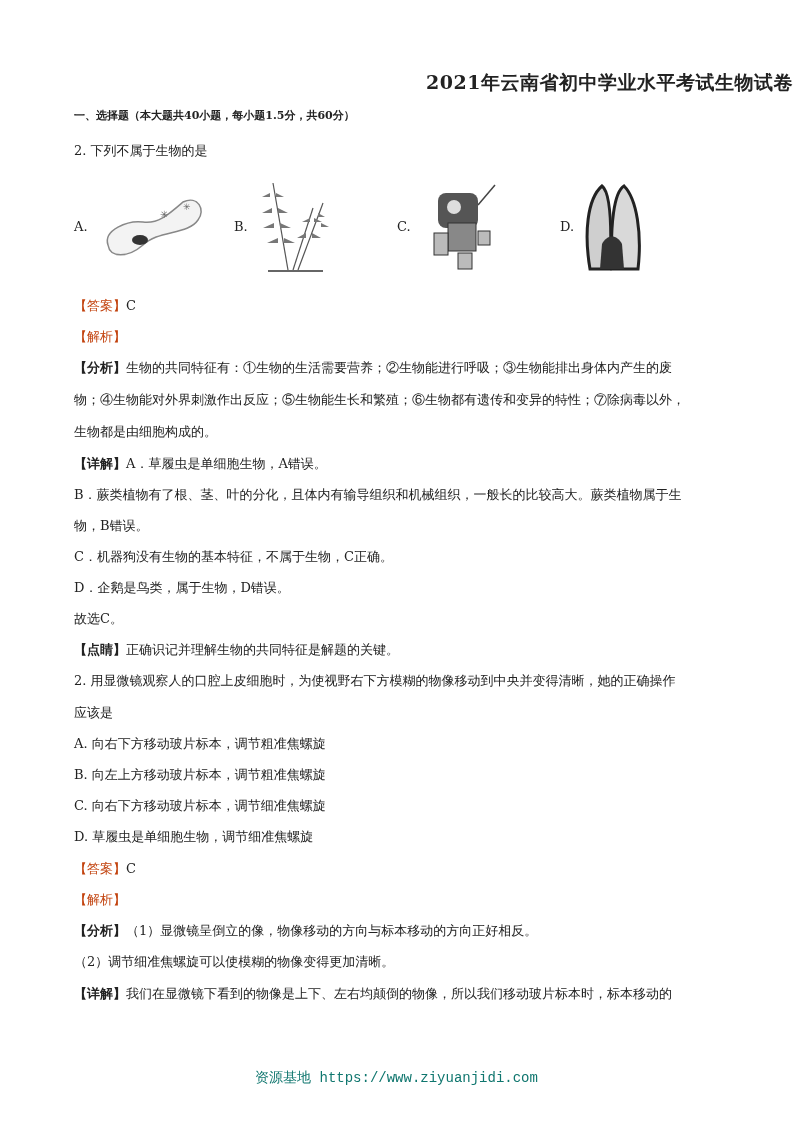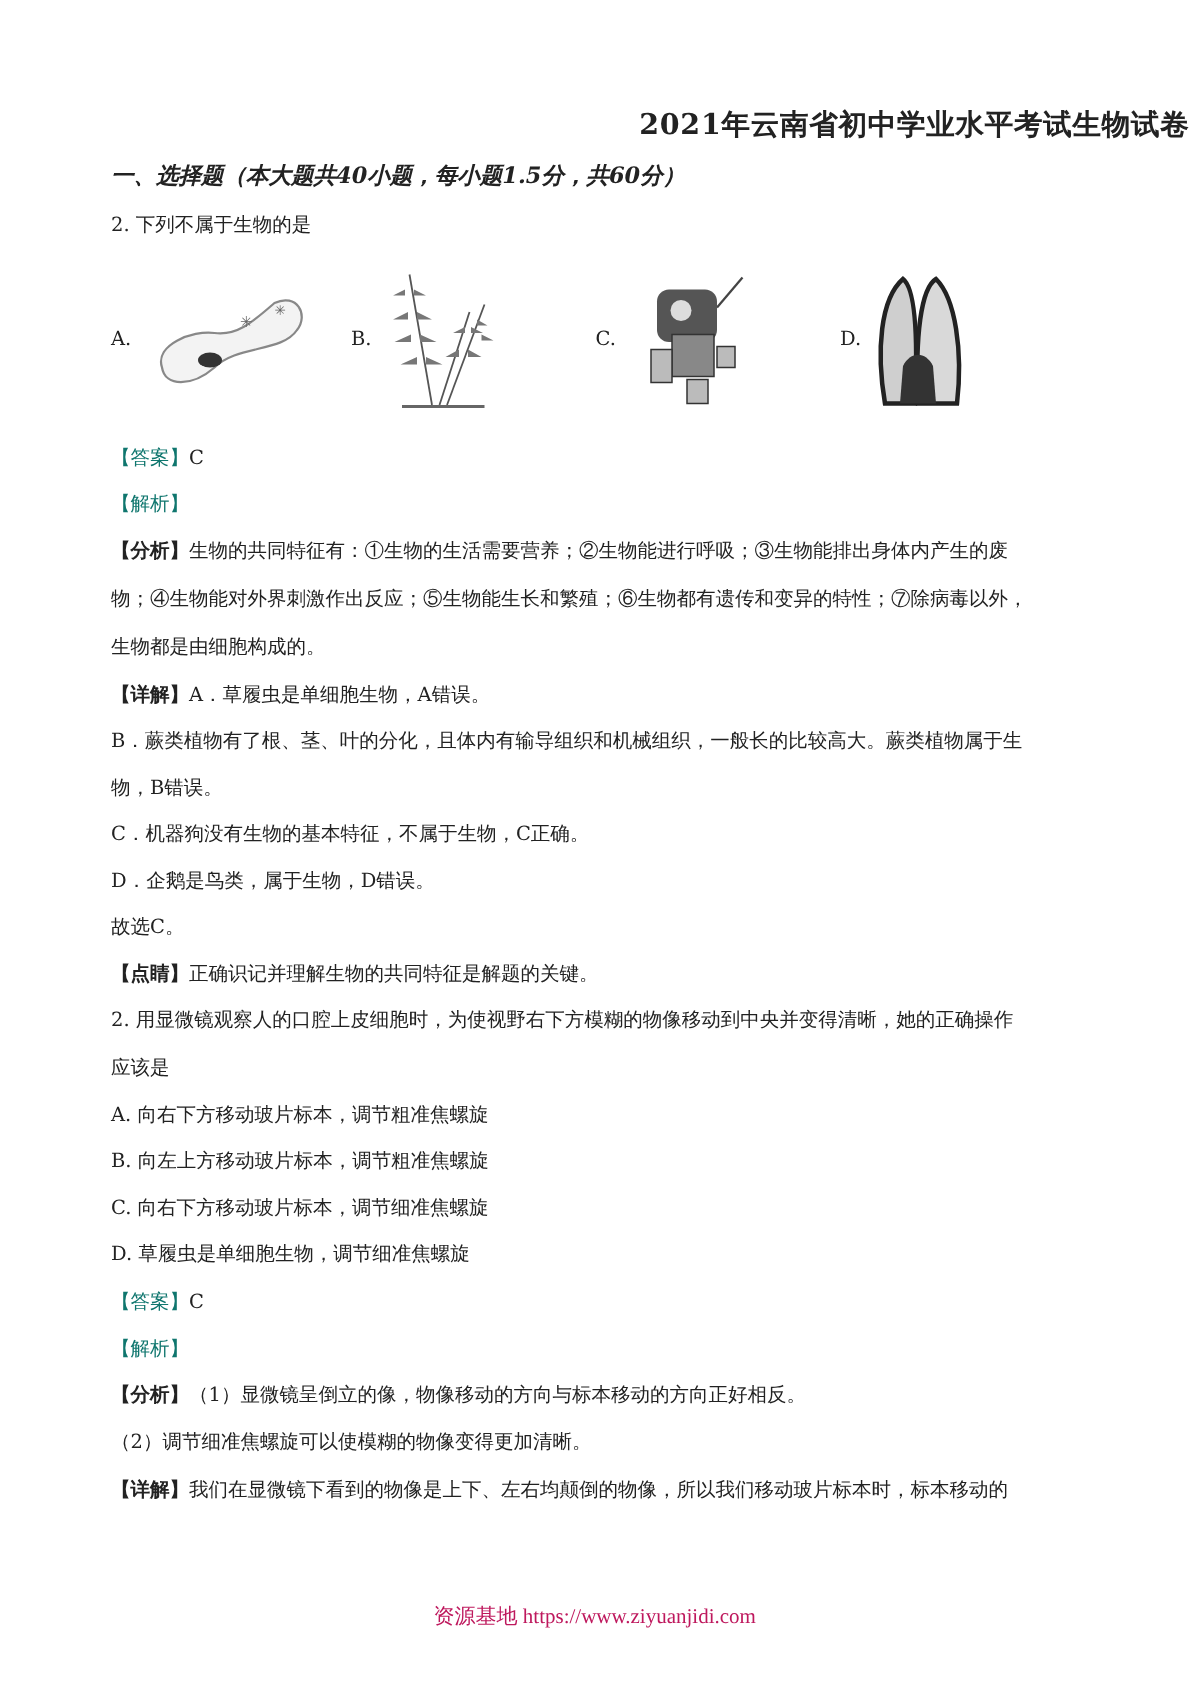--- a/index.html
+++ b/index.html
@@ -6,32 +6,32 @@
   body {
     width: 793px; height: 1122px; position: relative; overflow: hidden;
     font-family: "DejaVu Serif", "Liberation Serif", serif;
     color: #222222;
   }
   .title {
     position: absolute; top: 70px; left: 0; width: 793px; text-align: right;
     font-size: 19px; font-weight: bold; letter-spacing: 0.5px;
   }
   .section {
-    position: absolute; top: 108px; left: 74px; font-size: 15px; font-weight: bold; font-style: italic;
+    position: absolute; top: 108px; left: 74px; font-size: 11px; font-weight: bold;
   }
   .line {
     position: absolute; left: 74px; font-size: 13px; white-space: nowrap; line-height: 18px;
   }
-  .tag { color: #0f766e; }
+  .tag { color: #c2410c; }
   .tag-bold { font-weight: bold; margin-top: 41px; }
   .opt-label { position: absolute; top: 219px; font-size: 13px; }
   .pic { position: absolute; }
   .footer {
     position: absolute; top: 1069px; left: 0; width: 793px; text-align: center;
-    font-family: Liberation Serif, serif; font-size: 14px; color: #be185d;
+    font-family: Liberation Mono, monospace; font-size: 14px; color: #0f766e;
   }
 </style>
 </head>
 <body>
 
 <div class="title">2021年云南省初中学业水平考试生物试卷</div>
 <div class="section">一、选择题（本大题共40小题，每小题1.5分，共60分）</div>
 
 <div class="line" style="top:142px">2. 下列不属于生物的是</div>
 

